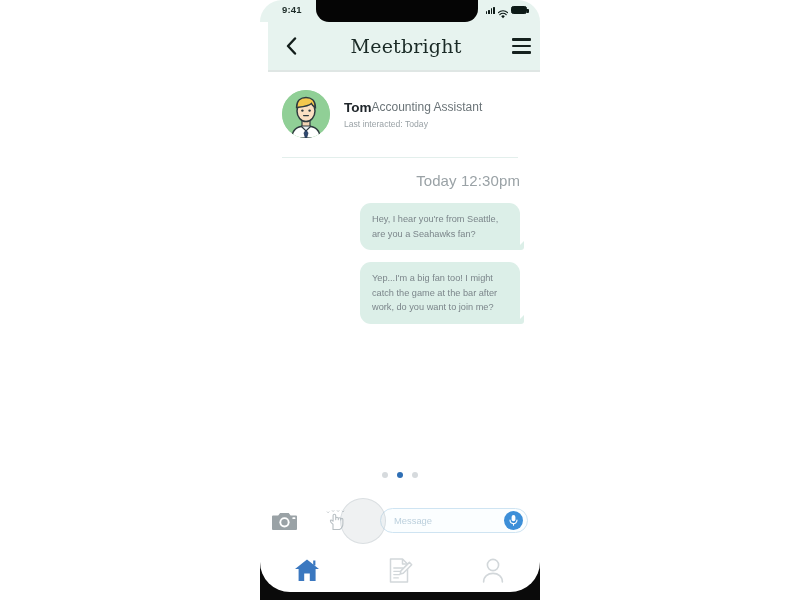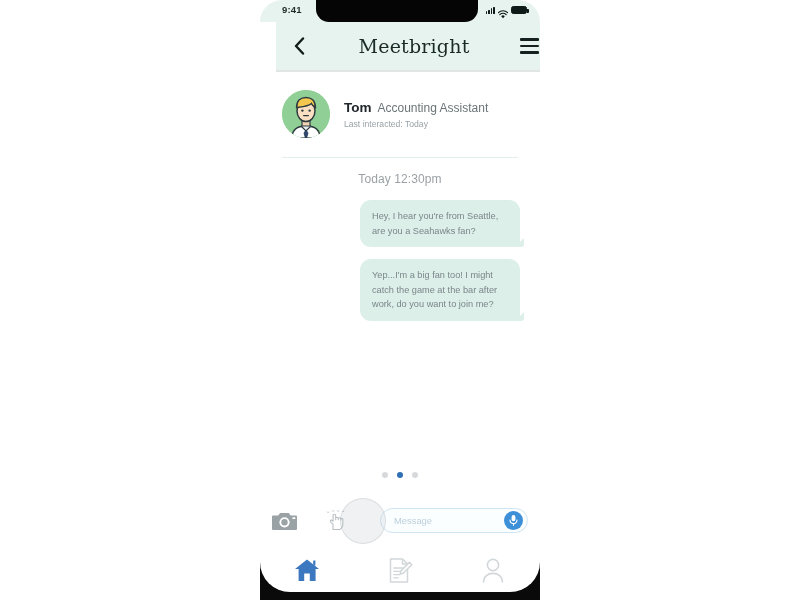--- a/index.html
+++ b/index.html
@@ -62,21 +62,21 @@
     width: 16px; height: 8px; border: 1.2px solid #0d1a17;
     border-radius: 2.4px; position: relative; background: #0d1a17;
   }
   .batt::after {
     content:""; position:absolute; right:-3px; top:2px;
     width:1.6px; height:4px; background:#0d1a17; border-radius:0 1px 1px 0;
   }
 
   
   .appbar {
-    position: absolute; left: 16px; top: 22px;
+    position: absolute; left: 8px; top: 22px;
     width: 276px; height: 48px;
     background: #e7f3ef;
     display: flex; align-items: center;
     z-index: 3;
   }
   .appbar::after {
     content:""; position:absolute; left:0; bottom:-2px;
     width:280px; height:2px; background:#dfe6e4;
   }
   .back-btn {
@@ -103,38 +103,38 @@
     background: #ffffff;
     display: flex; align-items: center;
     padding: 0 22px;
   }
   .avatar {
     width: 48px; height: 48px; border-radius: 50%;
     background: #90cf96; position: relative; overflow: hidden;
     flex-shrink: 0;
   }
   .contact-text { margin-left: 14px; }
-  .c-line1 { display: flex; align-items: flex-end; gap: 6px; }
+  .c-line1 { display: flex; align-items: flex-start; }
   .c-name { font-size: 13.5px; font-weight: bold; color: #20262b; }
   .c-role { font-size: 12px; color: #6b7478; }
   .c-sub { font-size: 8.6px; color: #9aa2a6; margin-top: 4px; }
   .contact-div {
     position: absolute; left: 22px; bottom: 0;
     width: 236px; height: 1.4px; background: #e3efec;
   }
 
   
   .chat {
     position: absolute; left: 0; top: 158px;
     width: 280px; height: 300px;
     padding: 14px 20px 0 20px;
     background: #ffffff;
   }
   .chat-time {
-    text-align: center; font-size: 12px; color: #9aa2a6;
+    text-align: right; font-size: 15px; color: #9aa2a6;
     margin-bottom: 14px; letter-spacing: .1px;
   }
   .row { display: flex; margin-bottom: 12px; }
   .row.out { justify-content: flex-end; }
   .row.in  { justify-content: flex-start; }
   .bubble {
     max-width: 160px;
     font-size: 9.2px; line-height: 1.58;
     padding: 9px 12px;
     border-radius: 11px;

